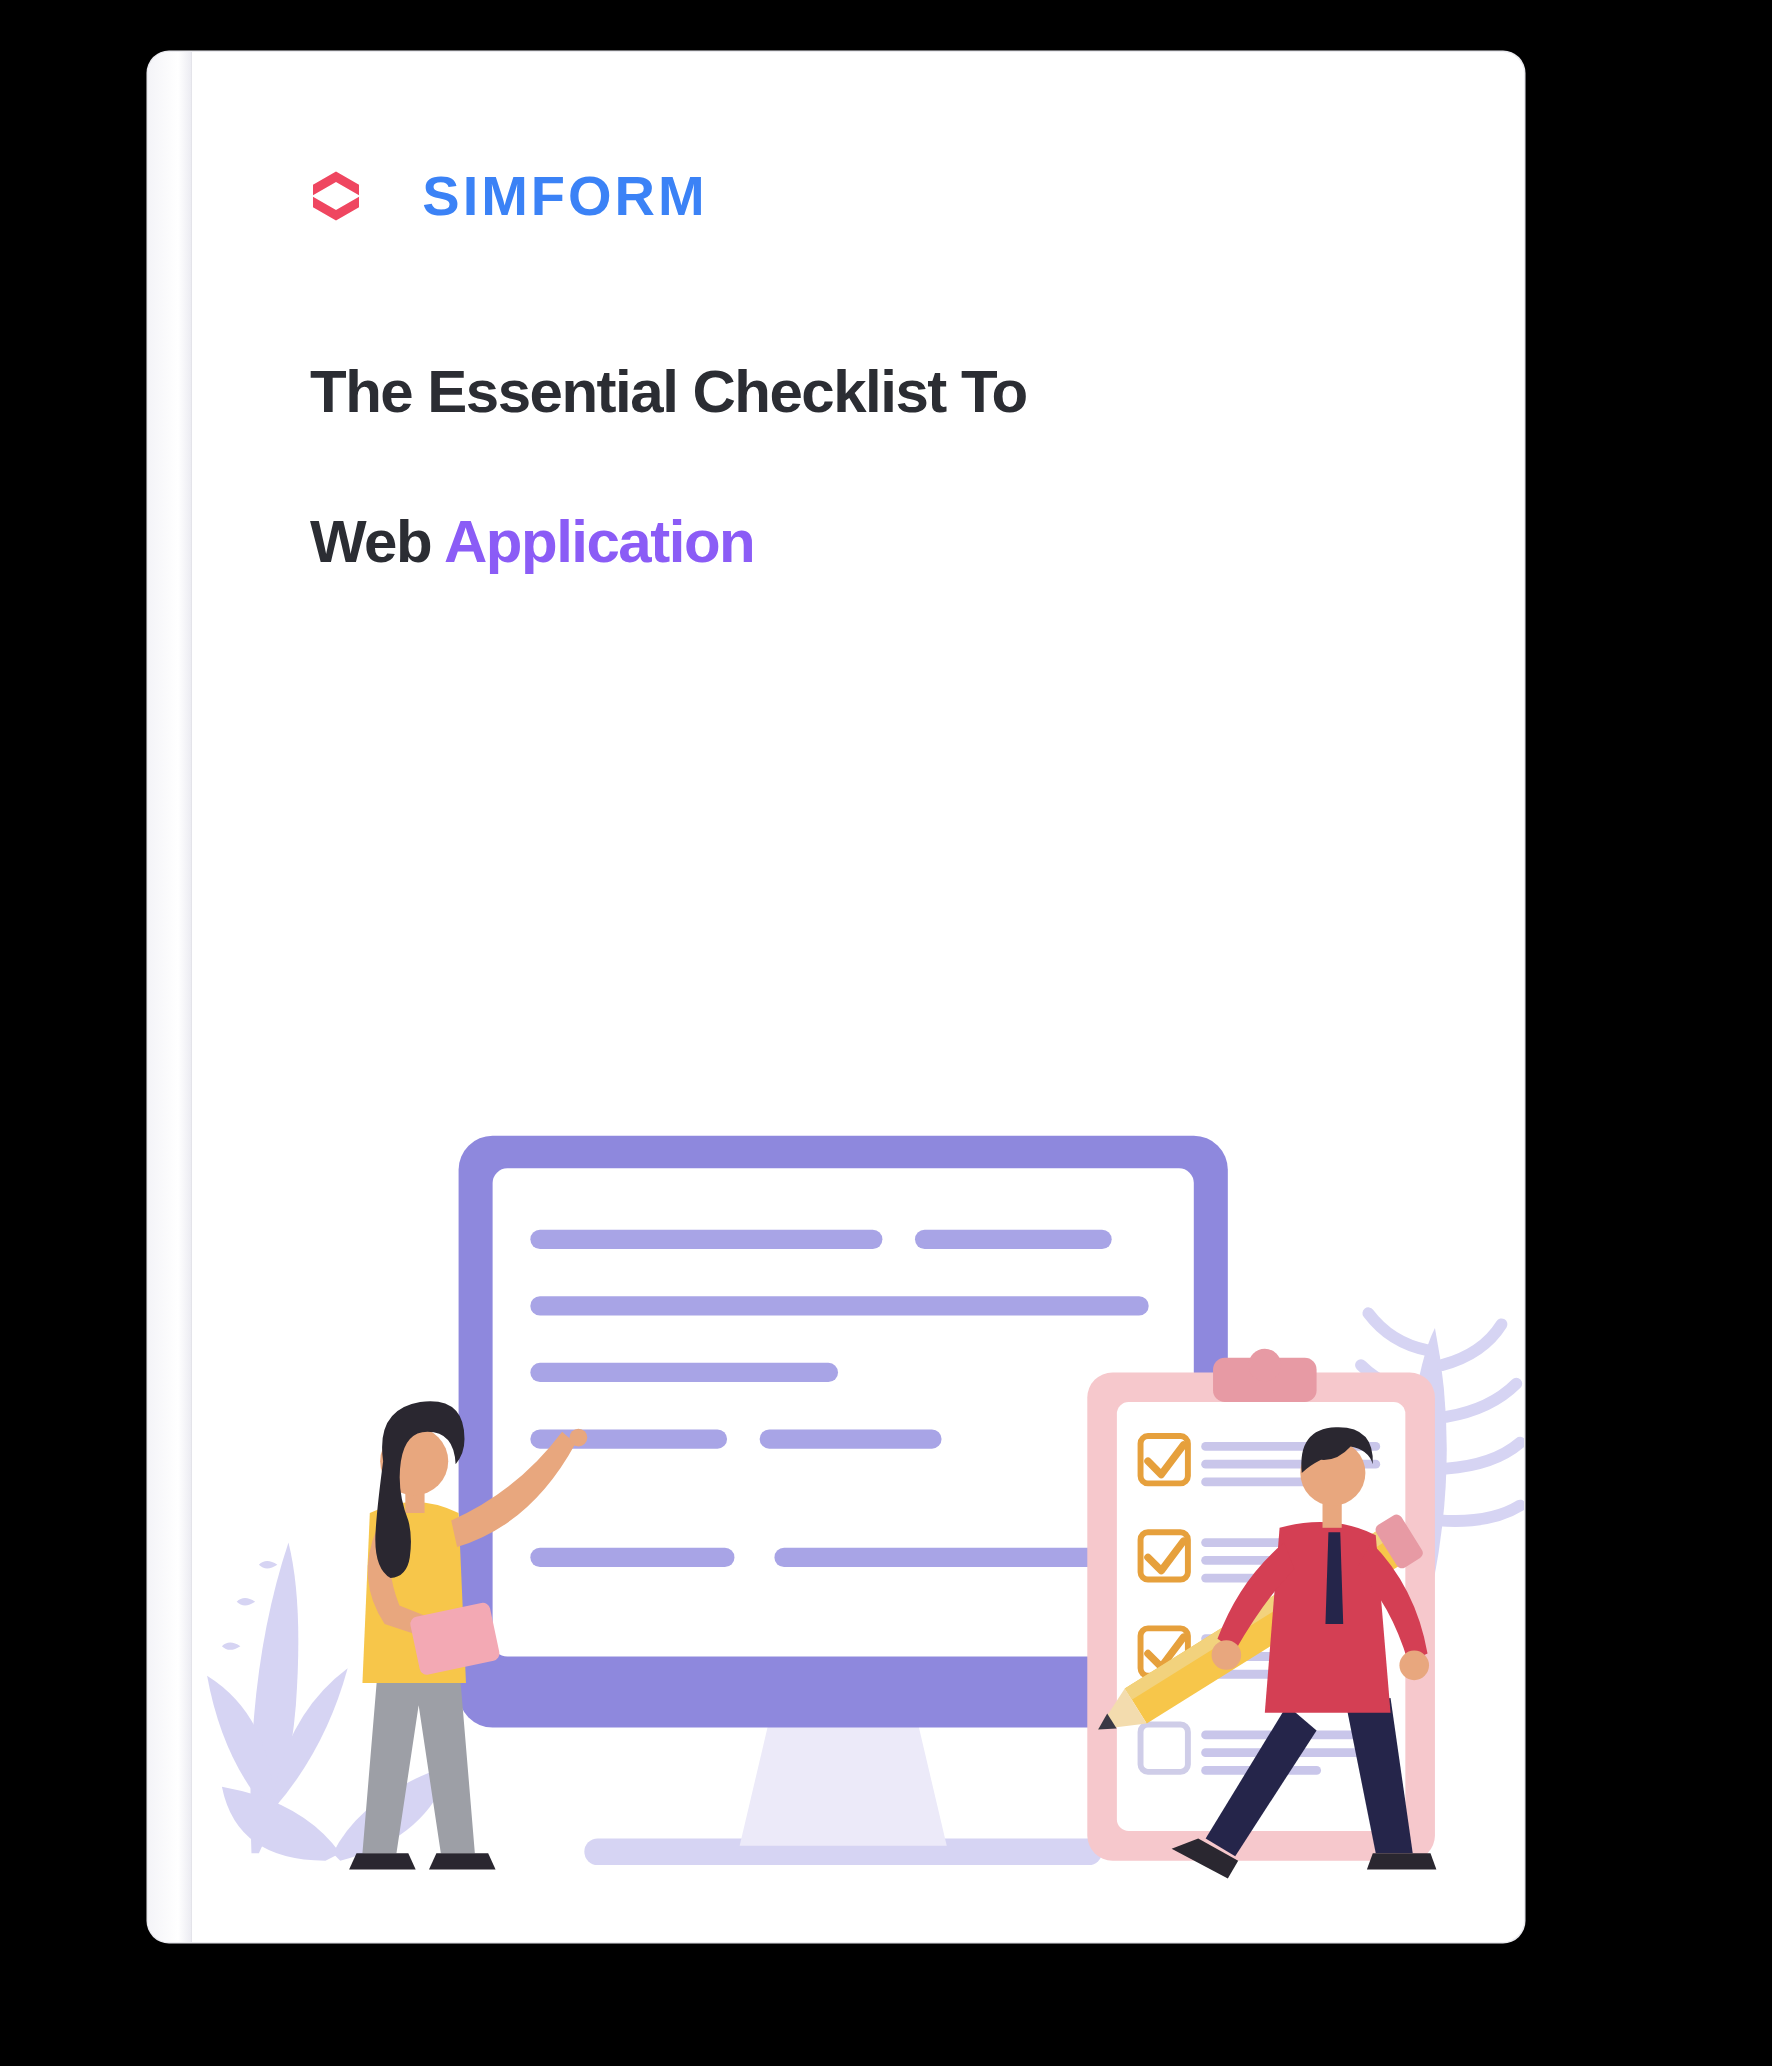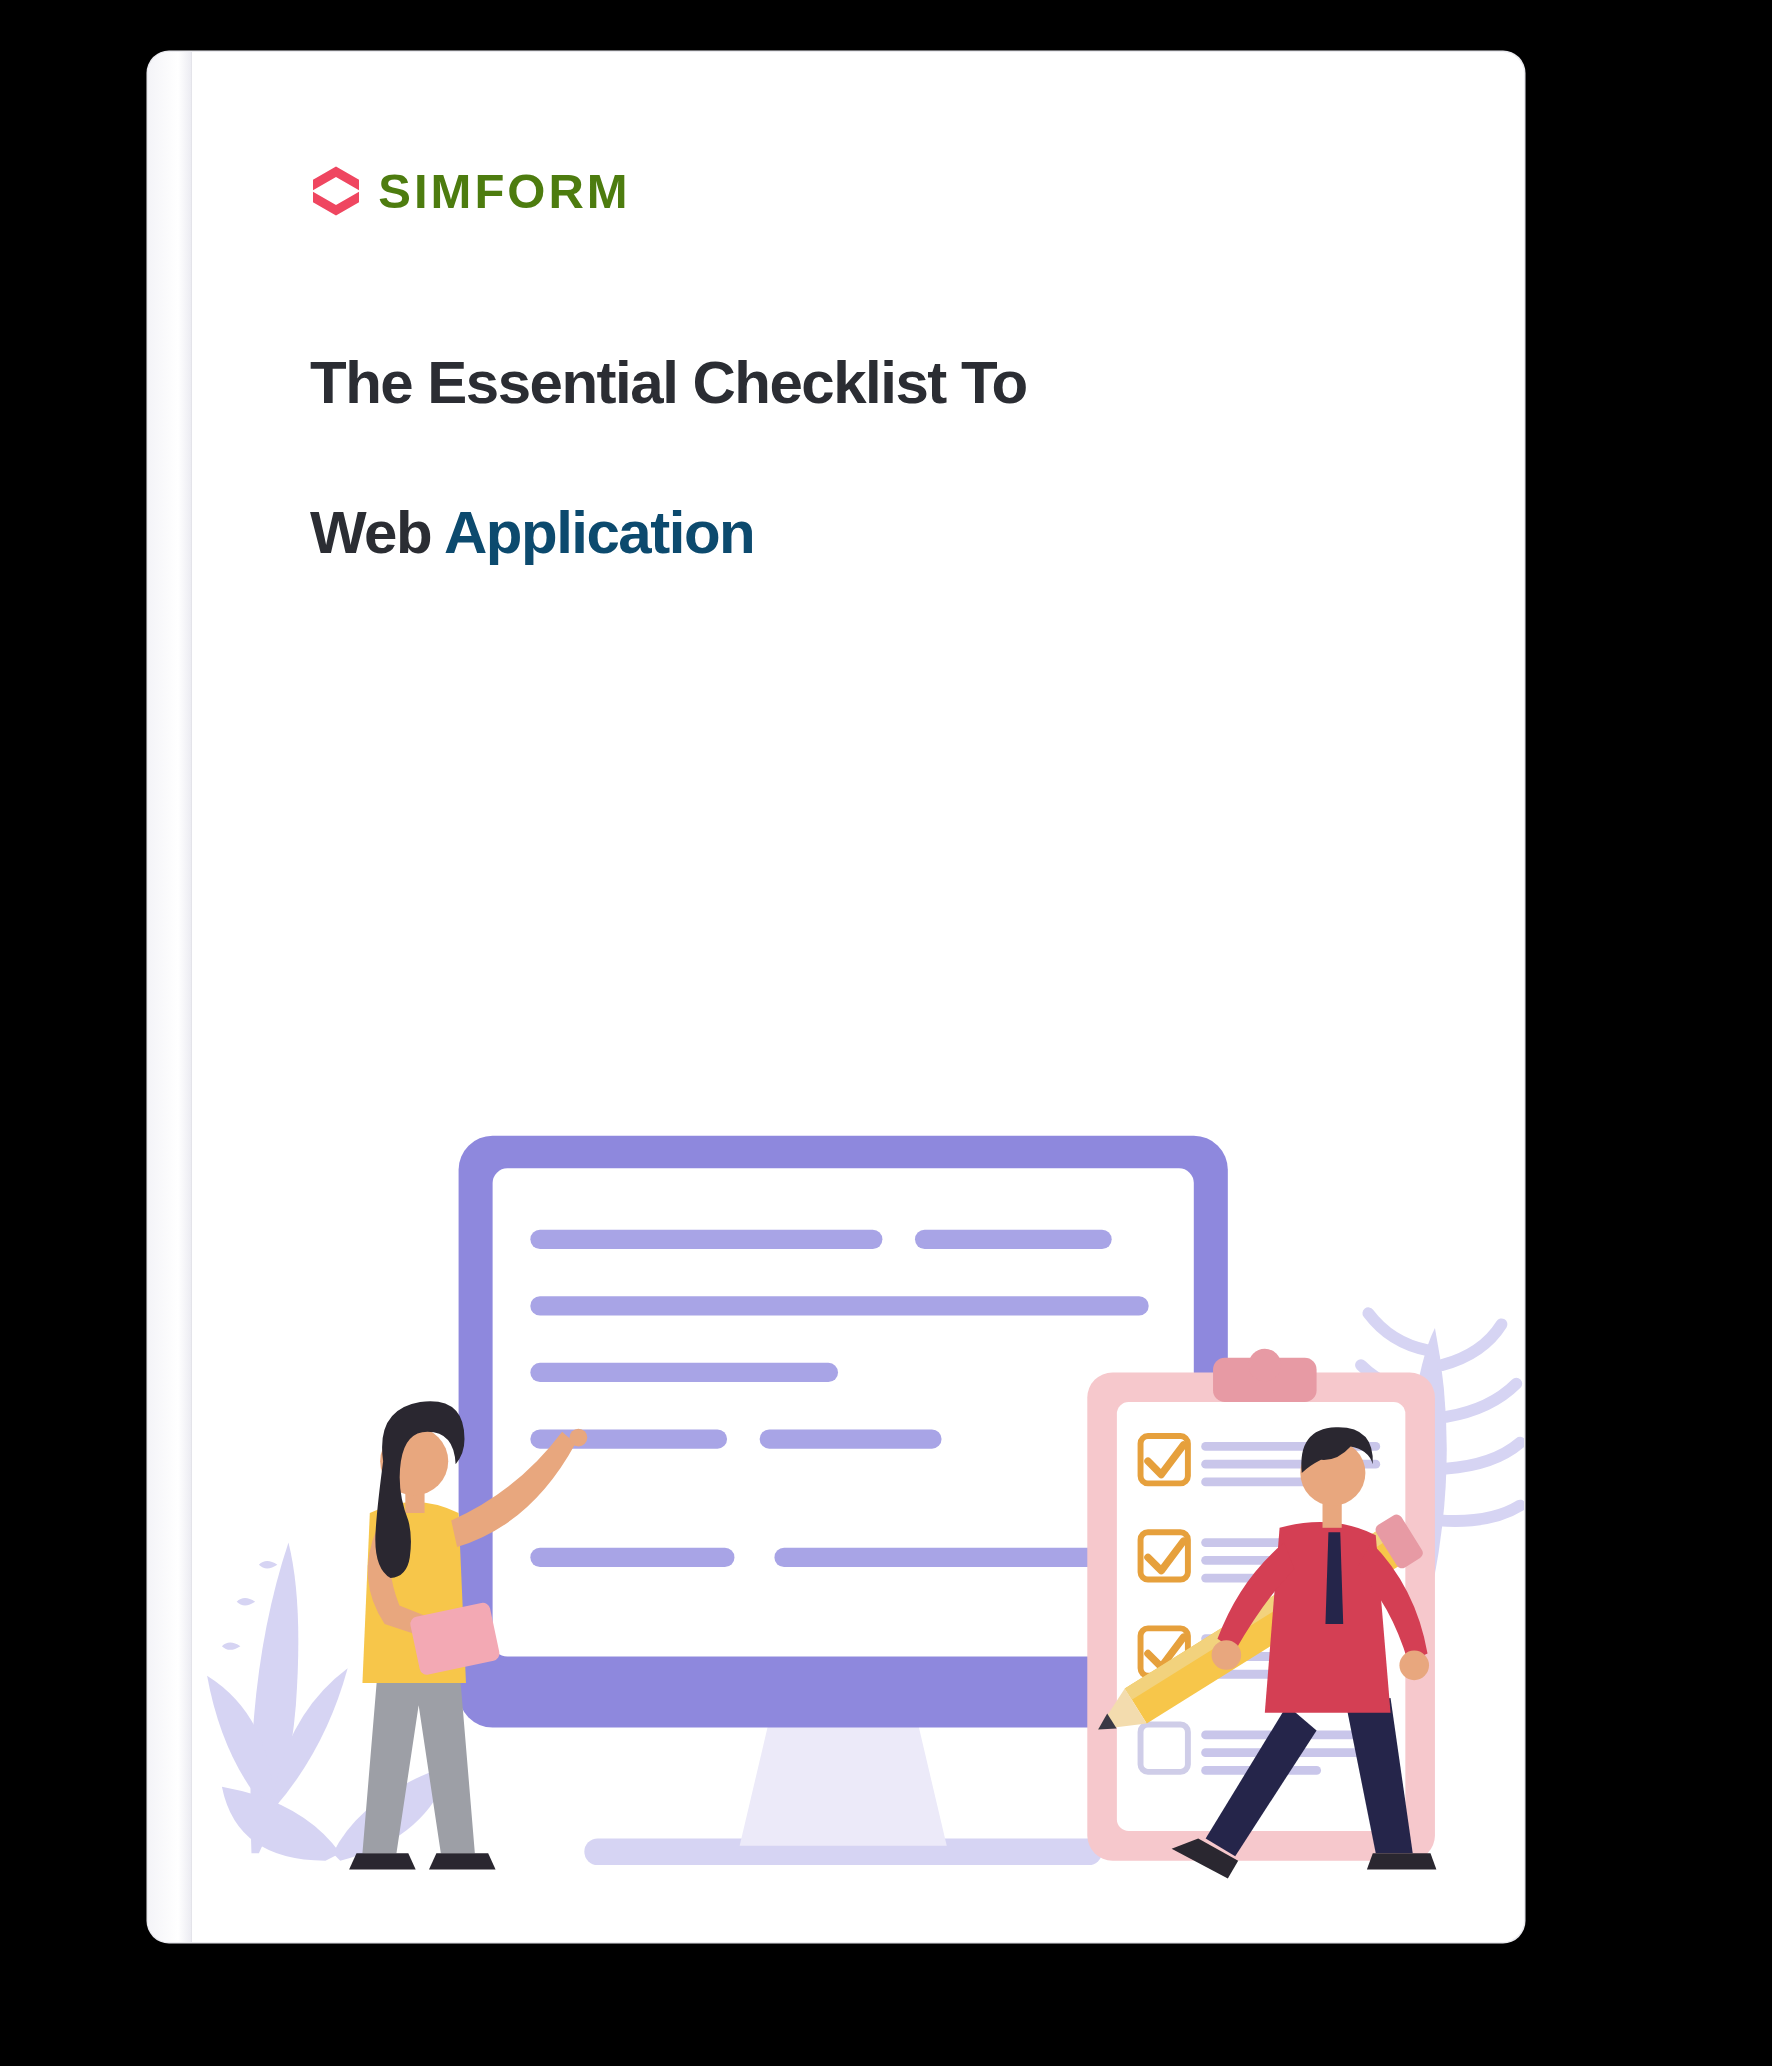--- a/index.html
+++ b/index.html
@@ -31,35 +31,36 @@
     flex:1;
     position:relative;
     padding:111px 104px 0 118px;
   }
   
   .logo { display:flex; align-items:center; gap:16.3px; }
   .logo-mark {
     width:52px; height:52px; position:relative;
   }
   .logo-text {
-    font-size:49px;
+    font-size:56px;
     font-weight:800;
     letter-spacing:3px;
-    color:#4d7c0f;
+    color:#3b82f6;
+    margin-left:44px;
   }
   
   .title {
     margin-top:126px;
     font-size:60px;
     line-height:1.25;
     font-weight:600;
     color:#2b2d33;
     letter-spacing:-1.5px;
   }
-  .title .accent { color:#0c4a6e; }
+  .title .accent { color:#8b5cf6; }
   
   .illo {
     position:absolute;
     left:0; right:0; bottom:0;
     height:858px;
   }
   .illo svg { width:100%; height:100%; display:block; }
 </style>
 </head>
 <body>

